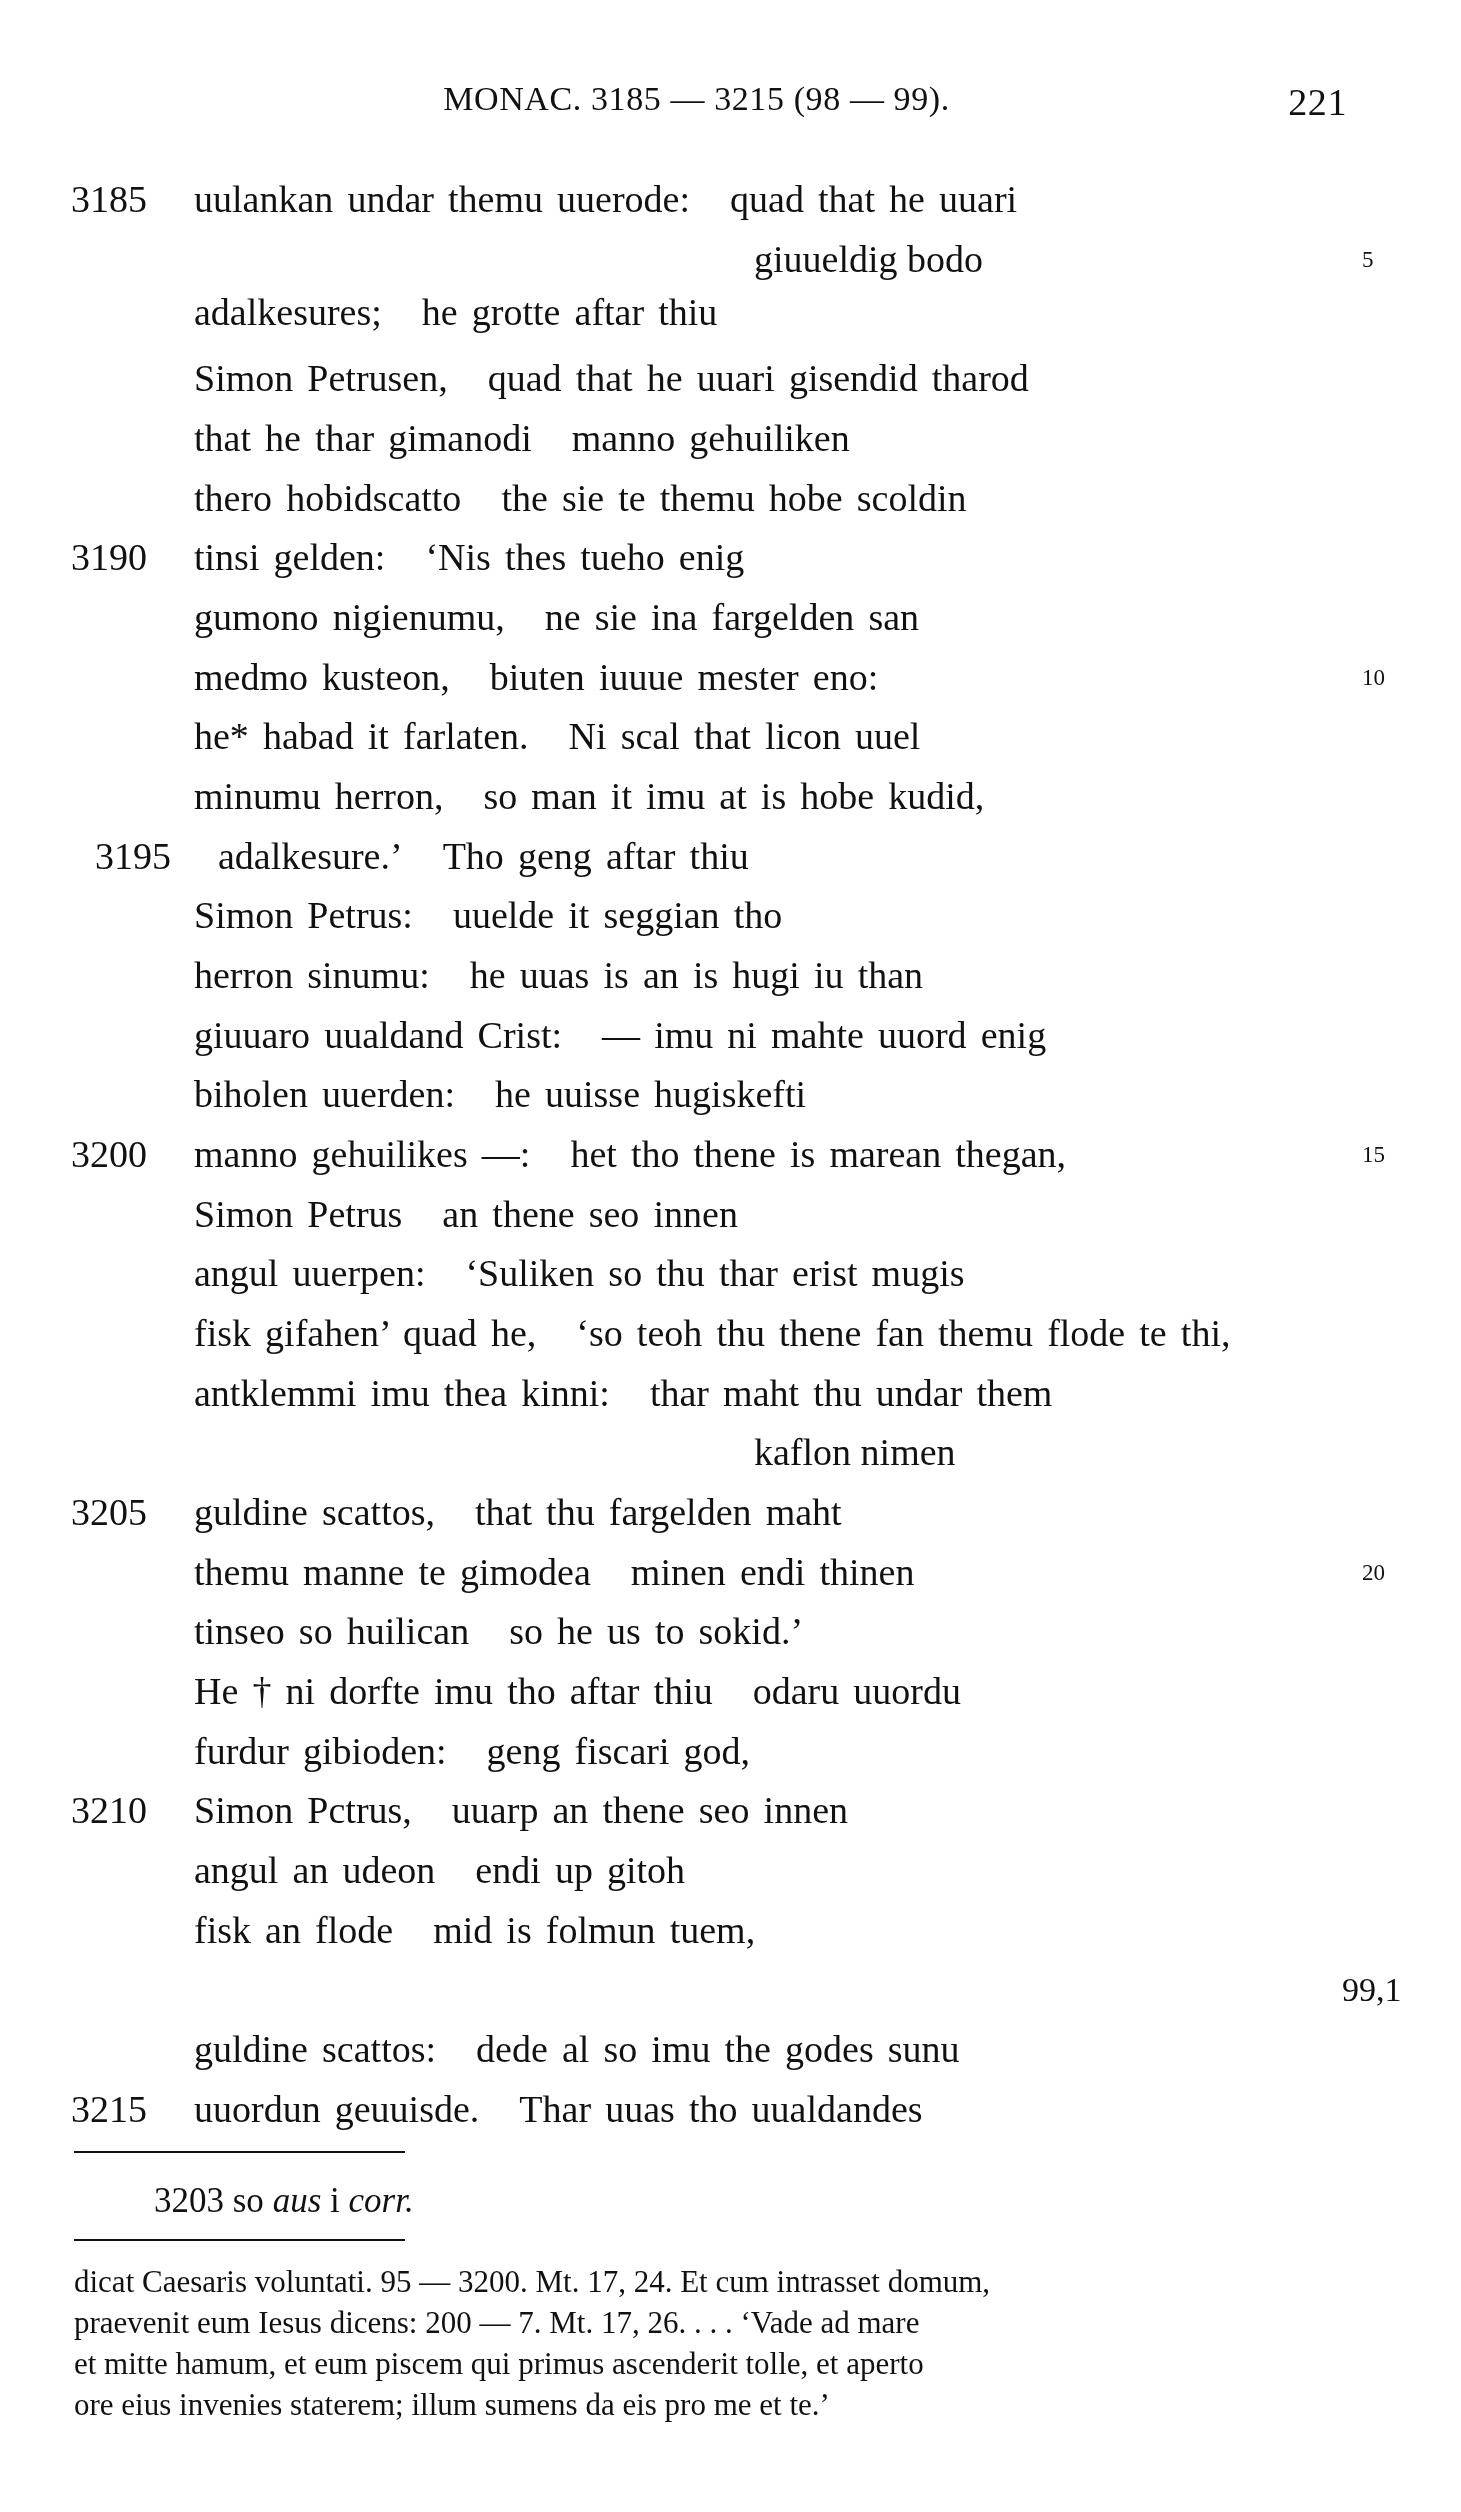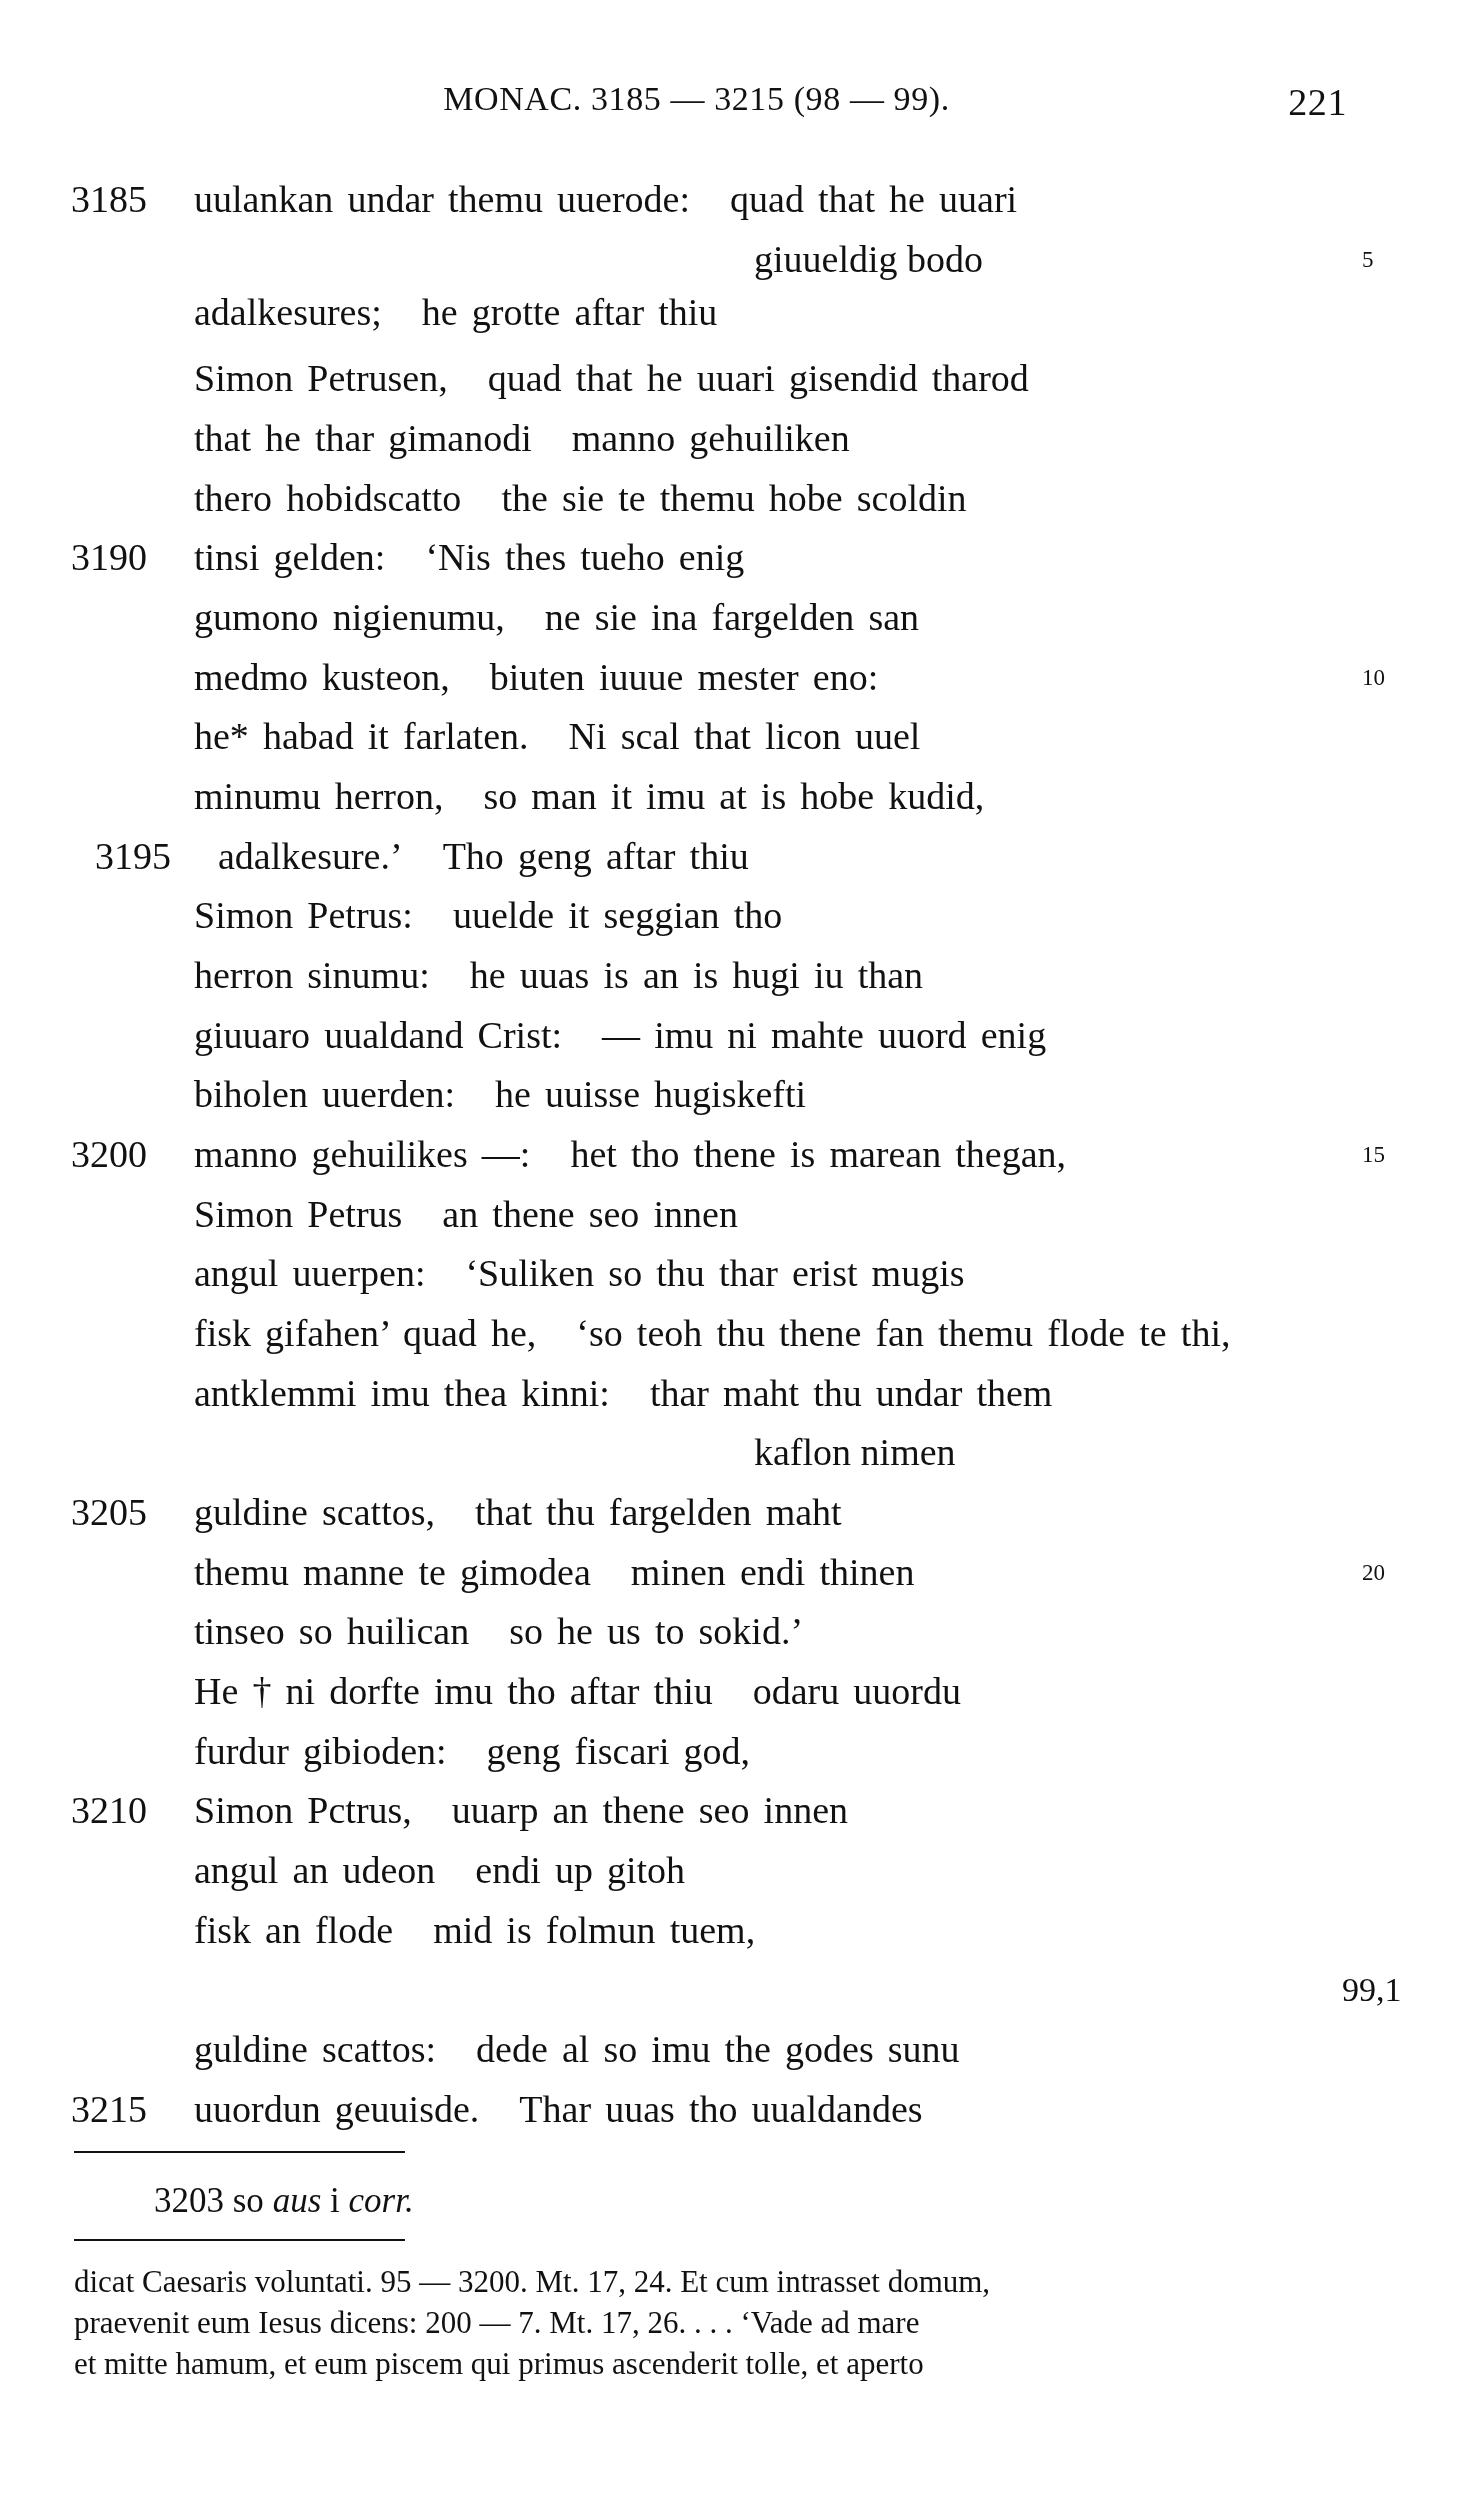--- a/index.html
+++ b/index.html
@@ -204,14 +204,15 @@
   <span>i</span>
   <i>corr.</i>
 </div>
 
 <div class="rule" style="top:2239px;"></div>
 
 <div class="fn" style="top:2261px;">
   <div>dicat Caesaris voluntati.  95 — 3200.  Mt. 17, 24.  Et cum intrasset domum,</div>
   <div>praevenit eum Iesus dicens:  200 — 7.  Mt. 17, 26. . . .  ‘Vade ad mare</div>
   <div>et mitte hamum,  et eum piscem qui primus ascenderit tolle,  et aperto</div>
+  <div>ore eius invenies staterem; illum sumens da eis pro me et te.’</div>
 </div>
 
 
 </body></html>

